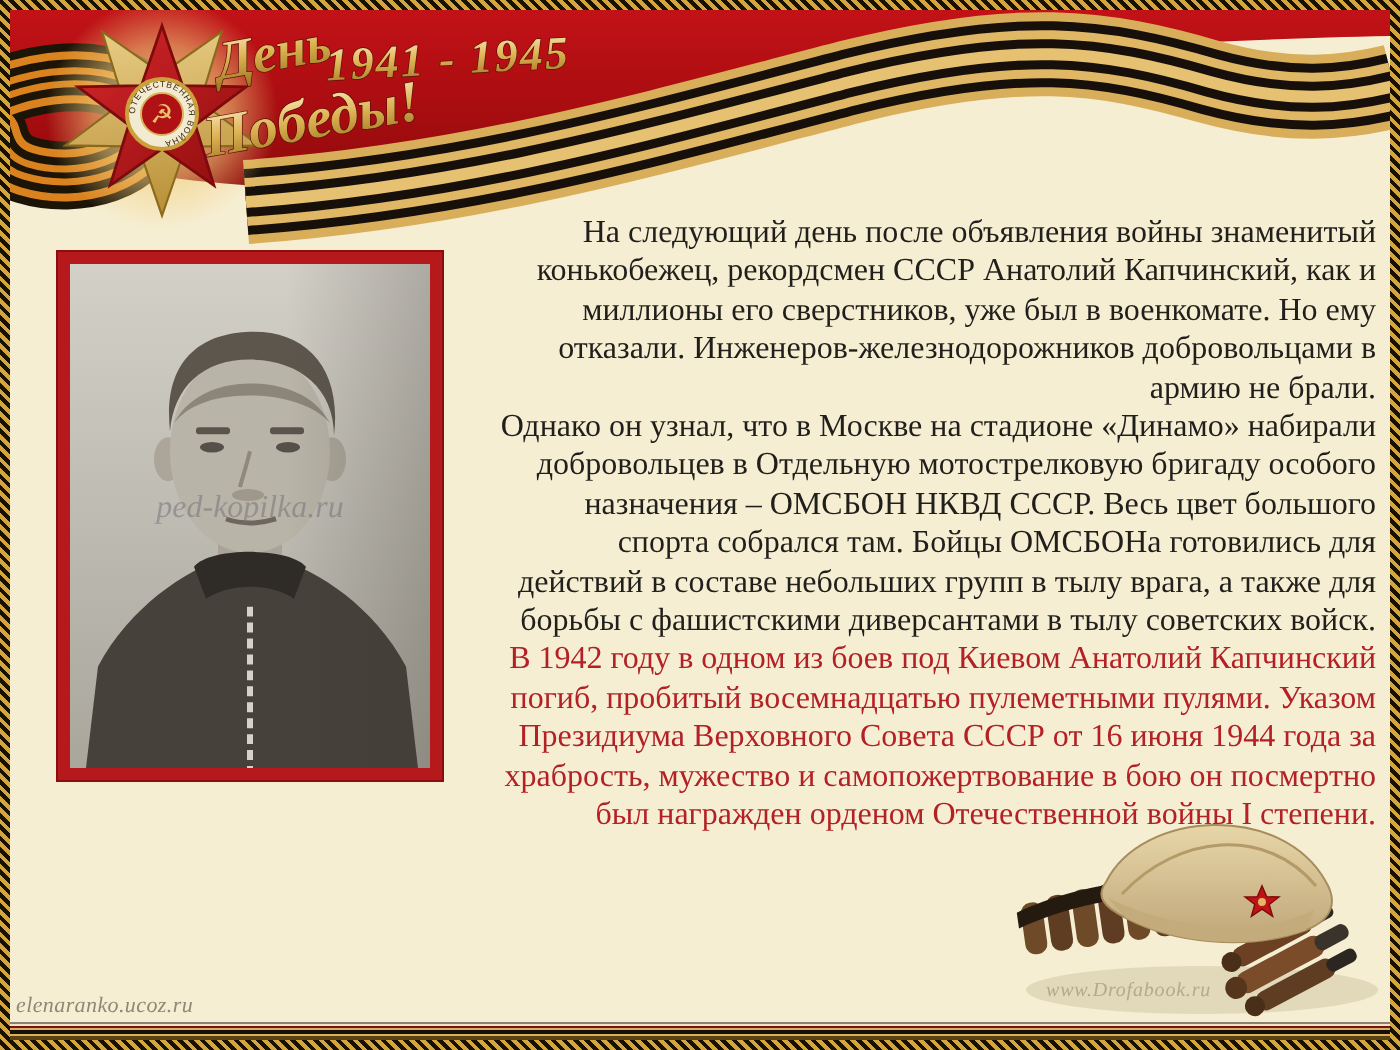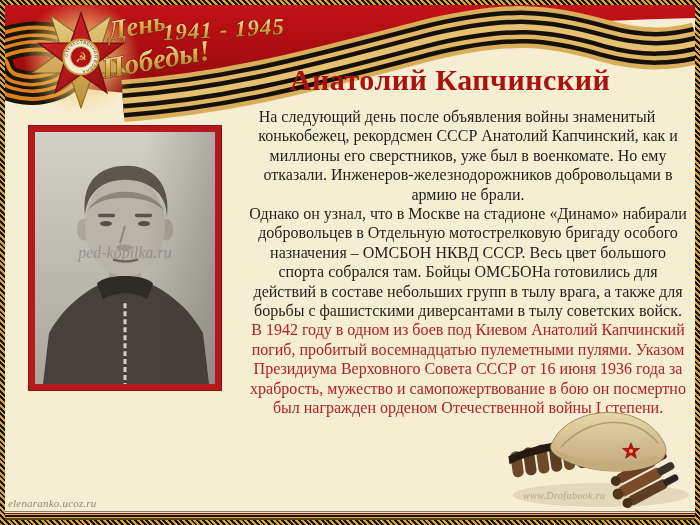--- a/index.html
+++ b/index.html
@@ -19,21 +19,21 @@
     letter-spacing:.5px;white-space:nowrap;
   }
   .photo-frame{
     position:absolute;left:24px;top:121px;width:180px;height:252px;
     border:6px solid #b5191c;outline:1px solid #8a0d10;
     background:#1d4ed8;
   }
   .photo-frame svg{display:block;width:180px;height:252px;}
   .body-text{
     position:absolute;left:221px;top:102px;width:462px;
-    font-size:16px;line-height:19.4px;color:#211f1c;text-align:center;
+    font-size:16px;line-height:19.4px;color:#211f1c;text-align:right;
   }
   .body-text p{margin:0;padding-left:22px;}
   .body-text p.hang{text-indent:-22px;}
   .body-text p.red{color:#b32025;}
   .hat-svg{position:absolute;left:486px;top:392px;width:207px;height:115px;}
   .wm-left{
     position:absolute;left:3px;bottom:11px;
     font-size:11px;color:#8f8874;letter-spacing:.2px;font-style:italic;
   }
   .wm-right{
@@ -150,26 +150,25 @@
       <ellipse cx="89" cy="116" rx="8" ry="3" fill="#938c7e" opacity="0.7"></ellipse>
       <path d="M78,128 Q90,132 103,128" stroke="#6e675e" stroke-width="2.5" fill="none"></path>
       <path d="M8,253 L14,202 C30,172 58,154 76,148 L90,158 L104,148 C124,154 152,172 168,202 L174,253 Z" fill="#46413a"></path>
       <path d="M62,152 C70,142 110,142 118,152 L112,168 C100,160 80,160 68,168 Z" fill="#2f2b26"></path>
       <path d="M90,172 L90,253" stroke="#d6d2c8" stroke-width="3" stroke-dasharray="5 3"></path>
       <rect width="180" height="253" fill="url(#phSide)"></rect>
       <text x="90" y="127" text-anchor="middle" font-size="16" font-style="italic" font-family="Liberation Serif, serif" fill="#6e6e76" opacity="0.5">ped-kopilka.ru</text>
     </svg>
   </div>
 
-  <div class="page-title">Анатолий Капчинский</div>
 
   <div class="body-text">
     <p class="hang">На следующий день после объявления войны знаменитый конькобежец, рекордсмен СССР Анатолий Капчинский, как и миллионы его сверстников, уже был в военкомате. Но ему отказали. Инженеров-железнодорожников добровольцами в армию не брали.</p>
     <p>Однако он узнал, что в Москве на стадионе «Динамо» набирали добровольцев в Отдельную мотострелковую бригаду особого назначения – ОМСБОН НКВД СССР. Весь цвет большого спорта собрался там. Бойцы ОМСБОНа готовились для действий в составе небольших групп в тылу врага, а также для борьбы с фашистскими диверсантами в тылу советских войск.</p>
-    <p class="red">В 1942 году в одном из боев под Киевом Анатолий Капчинский погиб, пробитый восемнадцатью пулеметными пулями. Указом Президиума Верховного Совета СССР от 16 июня 1936 года за храбрость, мужество и самопожертвование в бою он посмертно был награжден орденом Отечественной войны I степени.</p>
+    <p class="red">В 1942 году в одном из боев под Киевом Анатолий Капчинский погиб, пробитый восемнадцатью пулеметными пулями. Указом Президиума Верховного Совета СССР от 16 июня 1944 года за храбрость, мужество и самопожертвование в бою он посмертно был награжден орденом Отечественной войны I степени.</p>
   </div>
 
   <svg class="hat-svg" viewBox="0 0 207 115">
     <defs>
       <linearGradient id="capTan" x1="0" y1="0" x2="0" y2="1">
         <stop offset="0" stop-color="#e7d6a9"></stop>
         <stop offset="1" stop-color="#bfa678"></stop>
       </linearGradient>
     </defs>
     <ellipse cx="110" cy="98" rx="88" ry="12" fill="#ddd2b4" opacity="0.8"></ellipse>

